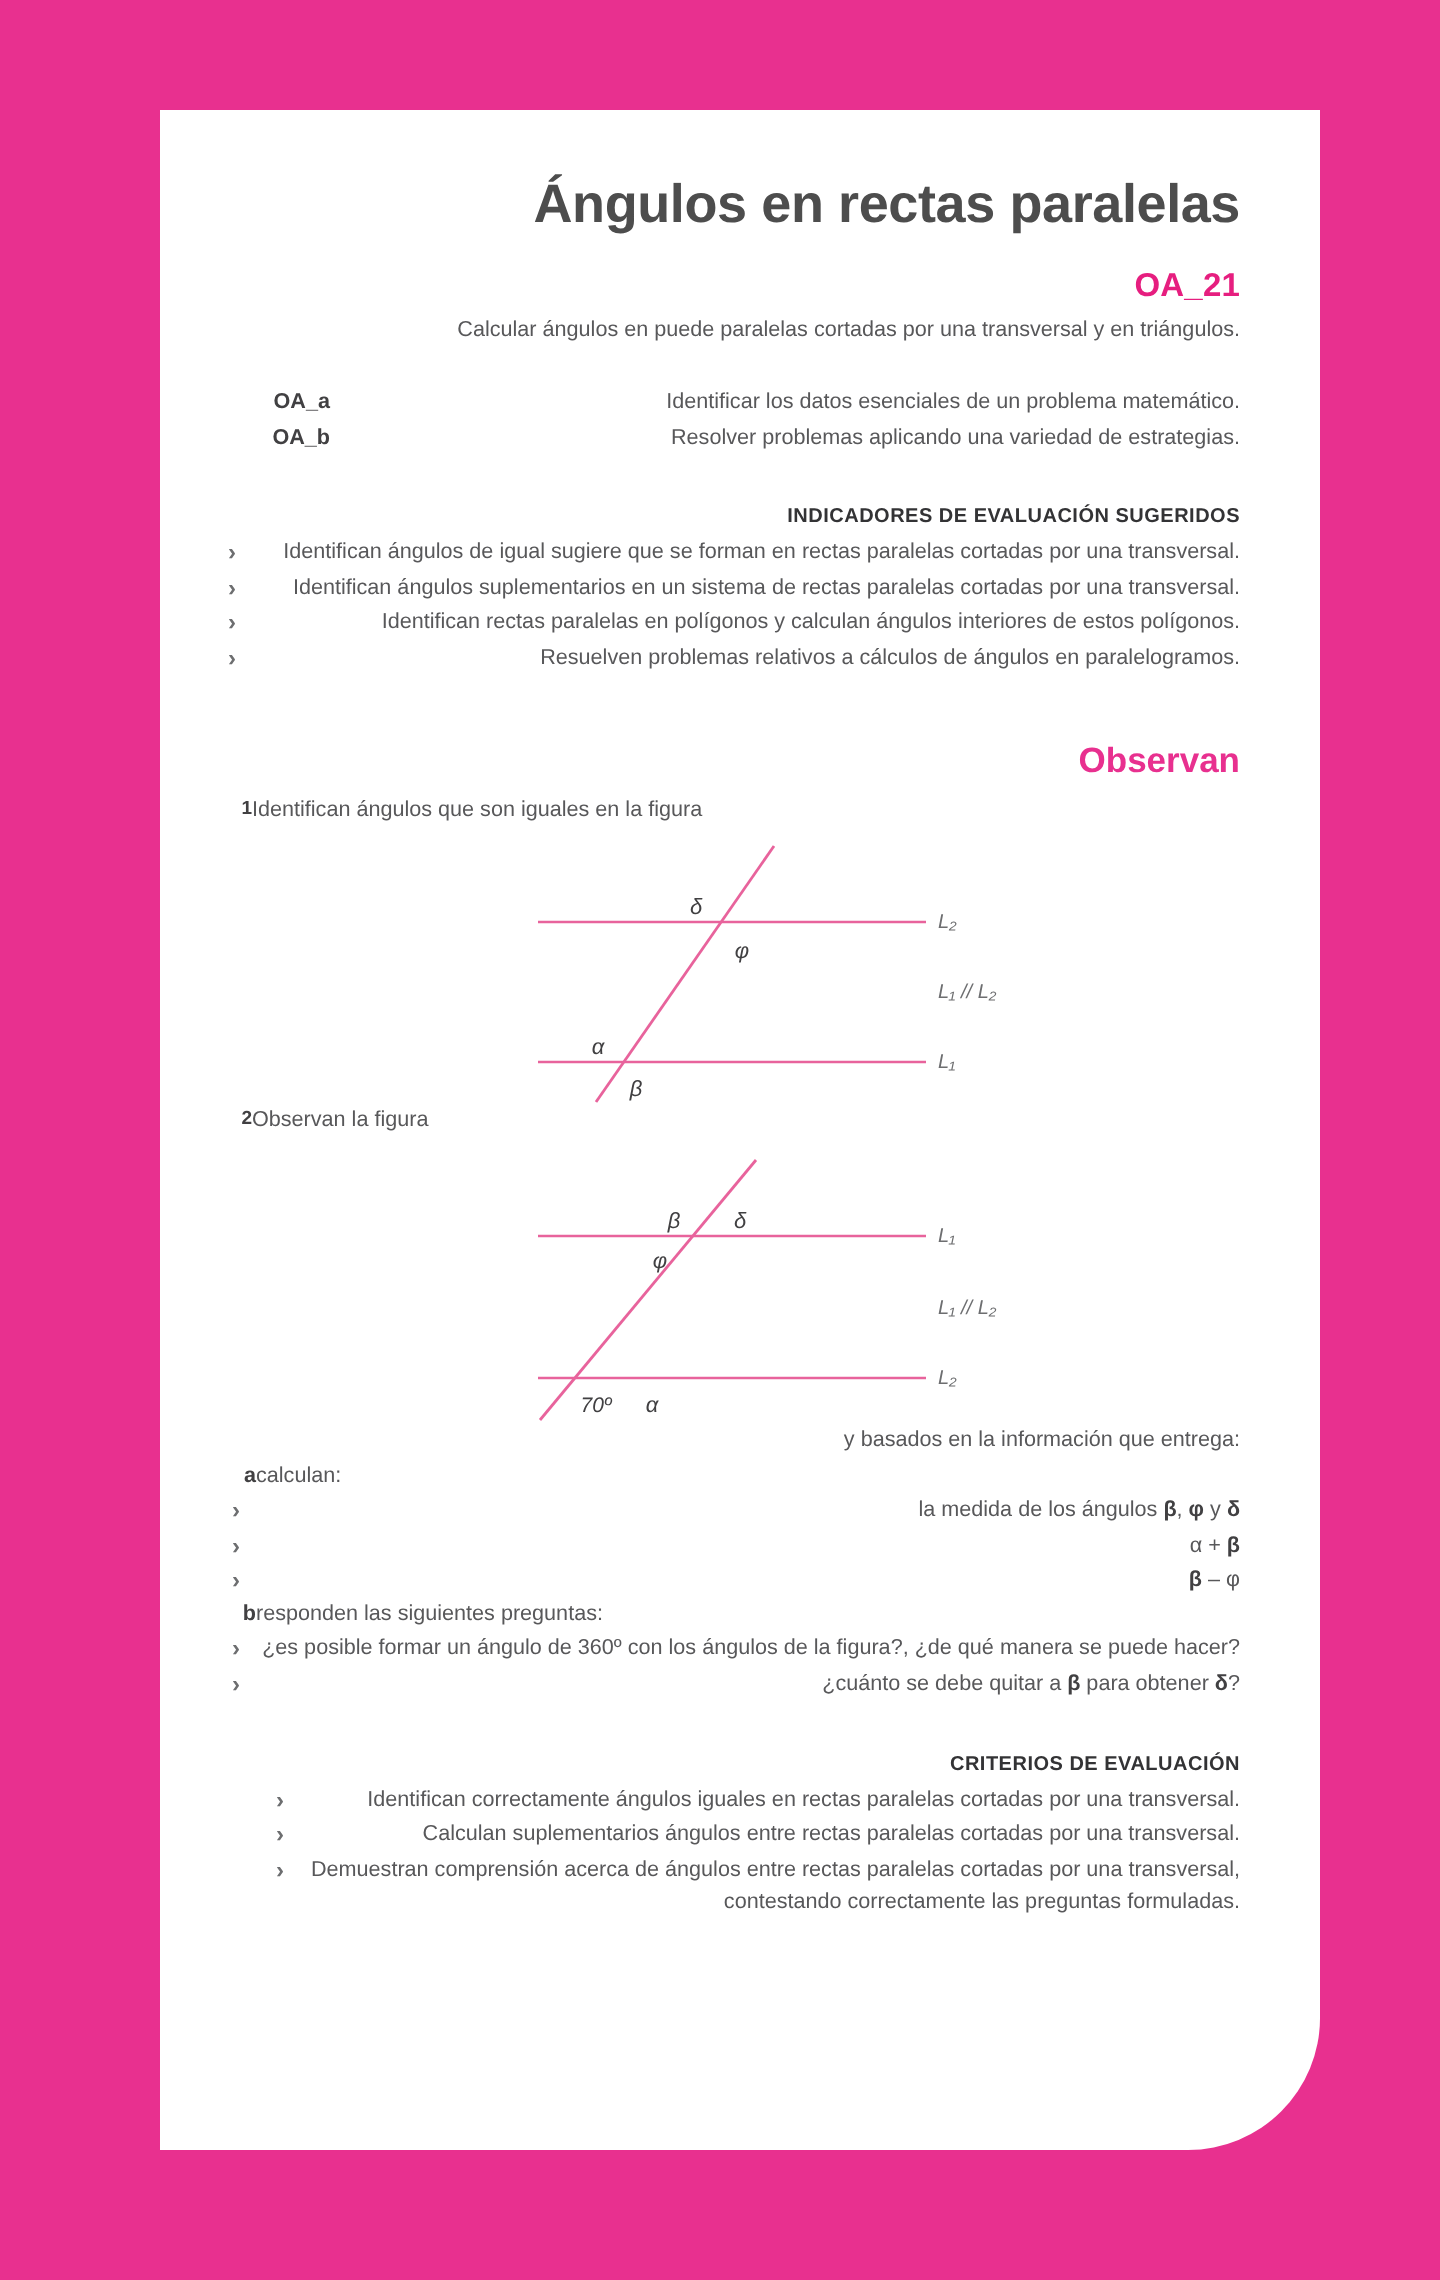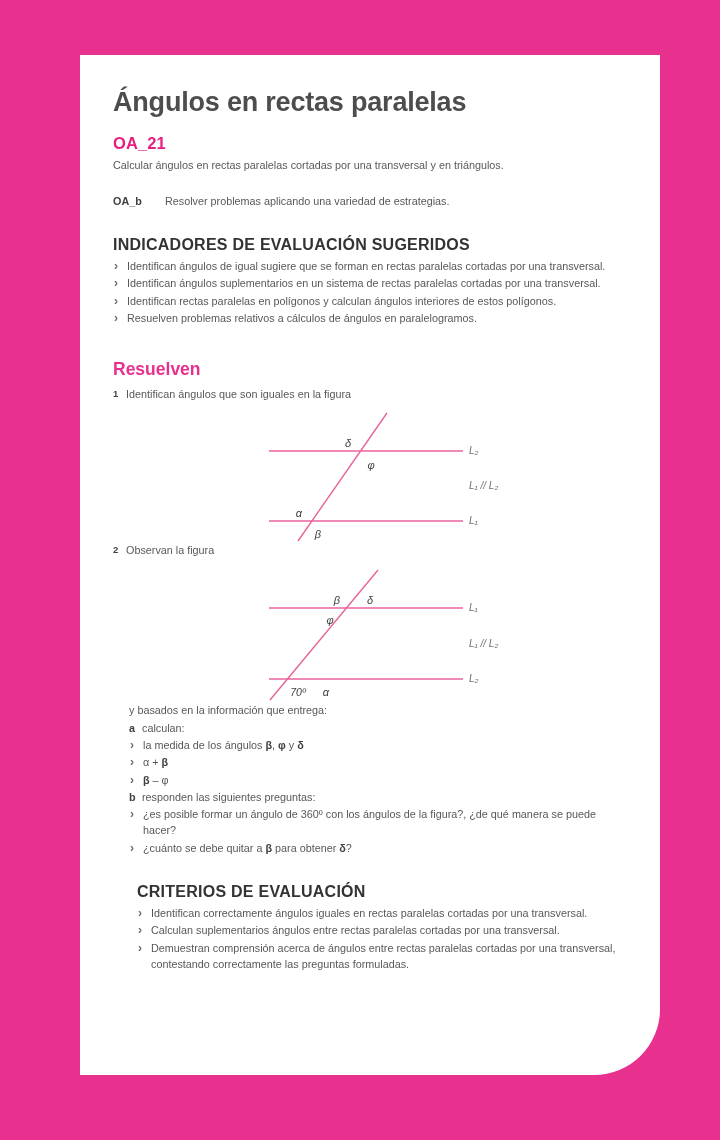--- a/index.html
+++ b/index.html
@@ -13,20 +13,21 @@
     font-family: "Liberation Sans", "DejaVu Sans", sans-serif;
     -webkit-font-smoothing: antialiased;
   }
 
   #page {
     position: relative;
     width: 720px;
     height: 1140px;
     background: #e8308f;
     overflow: hidden;
+    text-align: right;
   }
 
   
   #card {
     position: absolute;
     left: 80px;
     top: 55px;
     width: 580px;
     height: 1020px;
     background: #ffffff;
@@ -72,21 +73,21 @@
   }
   .oa-row .oa-key {
     font-weight: bold;
     color: #414042;
     width: 52px;
     flex: 0 0 52px;
   }
   .oa-row .oa-val { flex: 1; }
 
   .section-head {
-    font-size: 16px;
+    font-size: 10px;
     font-weight: bold;
     color: #333335;
     letter-spacing: 0.25px;
     margin: 25px 0 4px 0;
   }
 
   .intro-line {
     font-size: 10.8px;
     color: #58585a;
     margin: 0 0 2px 0;
@@ -144,21 +145,21 @@
     color: #58585a;
     line-height: 1.55;
   }
   .lettered .ltr {
     flex: 0 0 13px;
     font-weight: bold;
     color: #414042;
   }
 
   .sub-block { margin-left: 14px; }
-  .tail-block { margin-left: 16px; }
+  .tail-block { margin-left: 2px; }
 
   .bold-inline { font-weight: bold; color: #414042; }
 
   
   .figure-wrap {
     margin: 4px 0 0 0;
     display: block;
     font-style: italic;
   }
   svg { display: block; }
@@ -168,38 +169,42 @@
 </head>
 <body>
 
 <div id="page">
   <div id="card">
     <div id="card-inner">
 
       <h1 class="doc-title">Ángulos en rectas paralelas</h1>
 
       <h2 class="oa-code">OA_21</h2>
-      <p class="oa-desc">Calcular ángulos en rectas paralelas cortadas por una transversal y en triángulos.</p>
+      <p class="oa-desc">Calcular ángulos en puede paralelas cortadas por una transversal y en triángulos.</p>
 
       <div class="oa-list">
+        <div class="oa-row">
+          <span class="oa-key">OA_a</span>
+          <span class="oa-val">Identificar los datos esenciales de un problema matemático.</span>
+        </div>
         <div class="oa-row">
           <span class="oa-key">OA_b</span>
           <span class="oa-val">Resolver problemas aplicando una variedad de estrategias.</span>
         </div>
       </div>
 
       <h3 class="section-head">INDICADORES DE EVALUACIÓN SUGERIDOS</h3>
       <ul class="chev">
         <li>Identifican ángulos de igual sugiere que se forman en rectas paralelas cortadas por una transversal.</li>
         <li>Identifican ángulos suplementarios en un sistema de rectas paralelas cortadas por una transversal.</li>
         <li>Identifican rectas paralelas en polígonos y calculan ángulos interiores de estos polígonos.</li>
         <li>Resuelven problemas relativos a cálculos de ángulos en paralelogramos.</li>
       </ul>
 
-      <h3 class="activity-head">Resuelven</h3>
+      <h3 class="activity-head">Observan</h3>
 
       <div class="numbered">
         <span class="num">1</span>
         <span>Identifican ángulos que son iguales en la figura</span>
       </div>
 
       <div class="figure-wrap">
         <svg width="507" height="135" viewBox="0 0 507 135">
           <line x1="156" y1="44" x2="350" y2="44" stroke="#e8639c" stroke-width="1.3"></line>
           <line x1="156" y1="114" x2="350" y2="114" stroke="#e8639c" stroke-width="1.3"></line>

